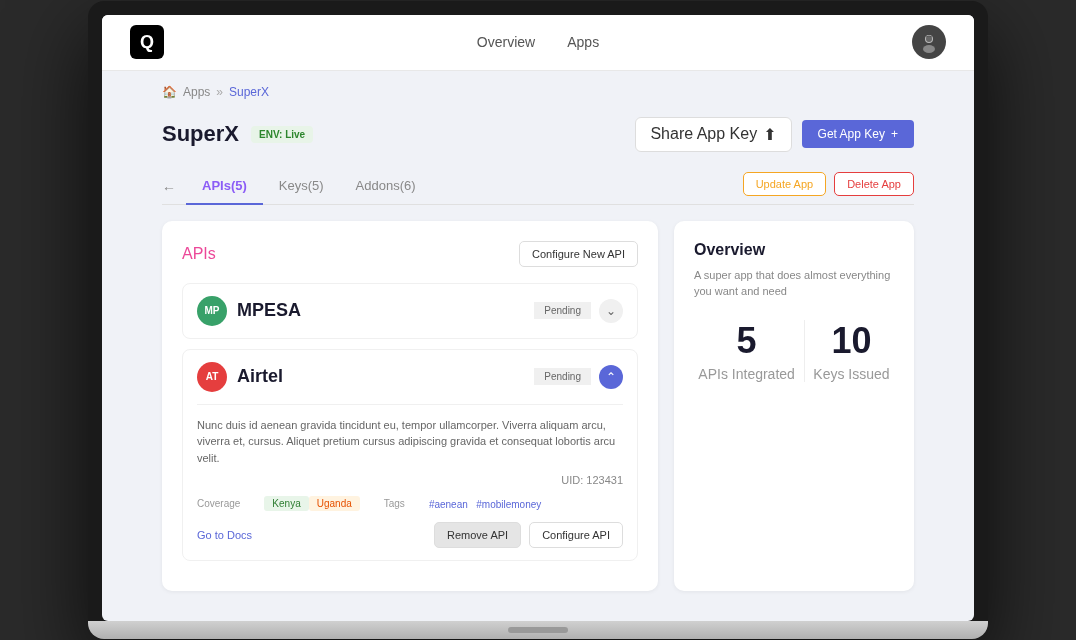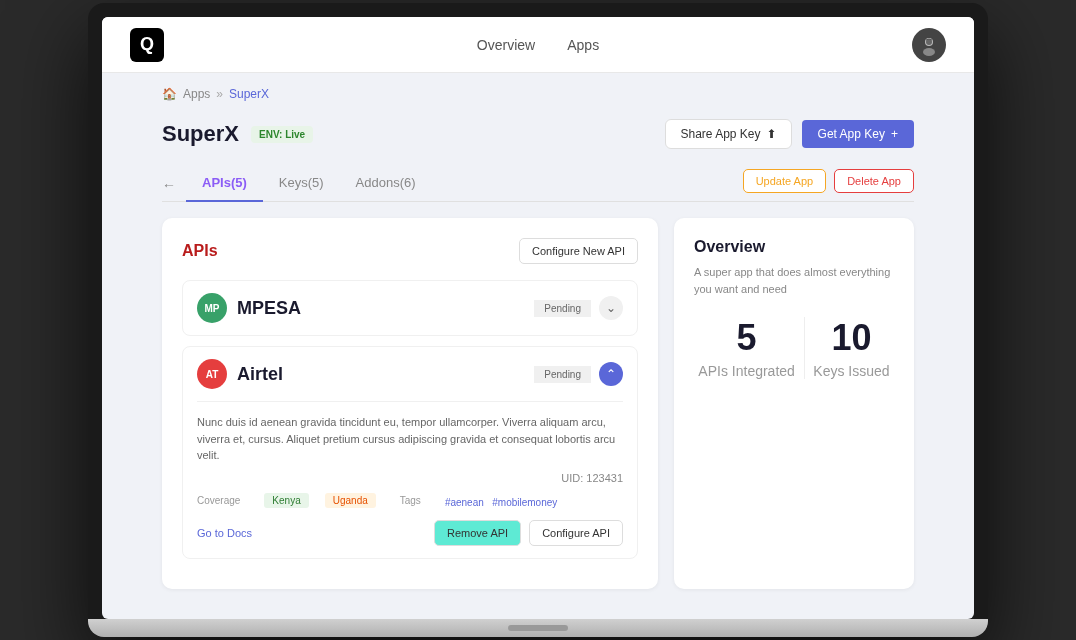--- a/index.html
+++ b/index.html
@@ -132,21 +132,21 @@
     .app-header-actions {
       display: flex;
       align-items: center;
       gap: 10px;
     }
     .btn-share {
       background: #fff;
       border: 1px solid #ddd;
       border-radius: 6px;
       padding: 7px 14px;
-      font-size: 12px;
+      font-size: 16px;
       color: #333;
       cursor: pointer;
       display: flex;
       align-items: center;
       gap: 6px;
     }
     .btn-get-key {
       background: #5a67d8;
       border: none;
       border-radius: 4px;
@@ -231,22 +231,22 @@
       box-shadow: 0 1px 4px rgba(0,0,0,0.06);
     }
     .apis-panel-header {
       display: flex;
       justify-content: space-between;
       align-items: center;
       margin-bottom: 16px;
     }
     .apis-panel-title {
       font-size: 16px;
-      font-weight: 700;
-      color: #b91c1c;
+      font-weight: 400;
+      color: #ec4899;
     }
     .btn-configure-new {
       border: 1px solid #ddd;
       background: #fff;
       border-radius: 5px;
       padding: 6px 12px;
       font-size: 11px;
       color: #333;
       cursor: pointer;
     }
@@ -336,21 +336,21 @@
       align-items: center;
       gap: 24px;
       margin-bottom: 10px;
     }
     .meta-label {
       font-size: 10px;
       color: #999;
     }
     .coverage-tags {
       display: flex;
-      gap: 16px;
+      gap: 0;
     }
     .coverage-tag {
       font-size: 10px;
       padding: 2px 8px;
       border-radius: 3px;
       font-weight: 500;
     }
     .coverage-tag.kenya { background: #e8f5e9; color: #2e7d32; }
     .coverage-tag.uganda { background: #fff3e0; color: #e65100; }
     .tag-badge {
@@ -369,21 +369,21 @@
       color: #5a67d8;
       text-decoration: none;
       cursor: pointer;
     }
     .api-action-btns {
       display: flex;
       gap: 8px;
     }
     .btn-remove-api {
       border: 1px solid #ddd;
-      background: #5eead4;
+      background: #e5e5e5;
       border-radius: 5px;
       padding: 6px 12px;
       font-size: 11px;
       color: #333;
       cursor: pointer;
     }
     .btn-configure-api {
       border: 1px solid #ddd;
       background: #fff;
       border-radius: 5px;

